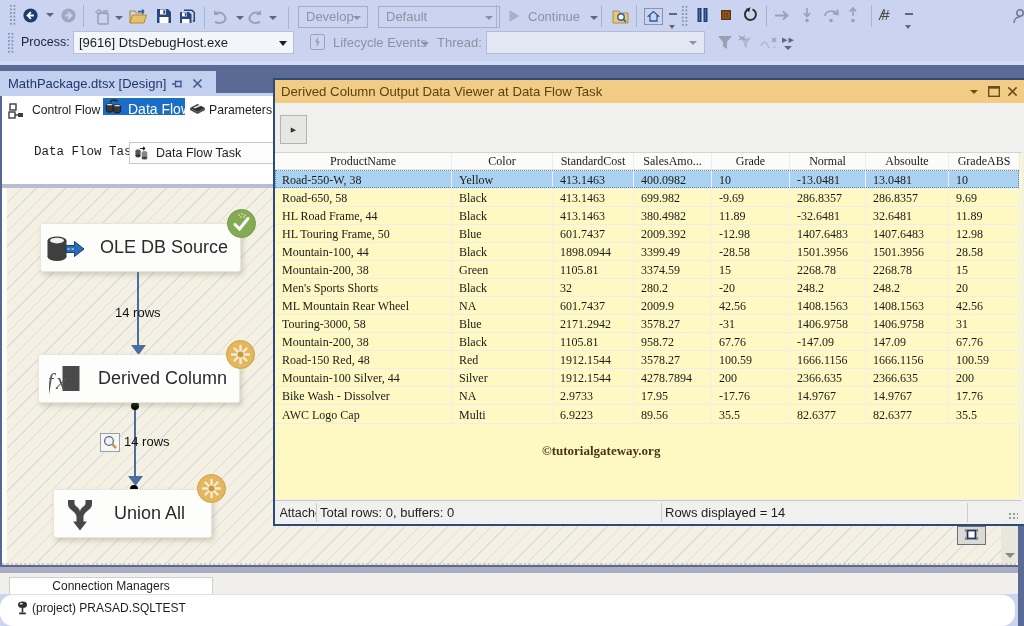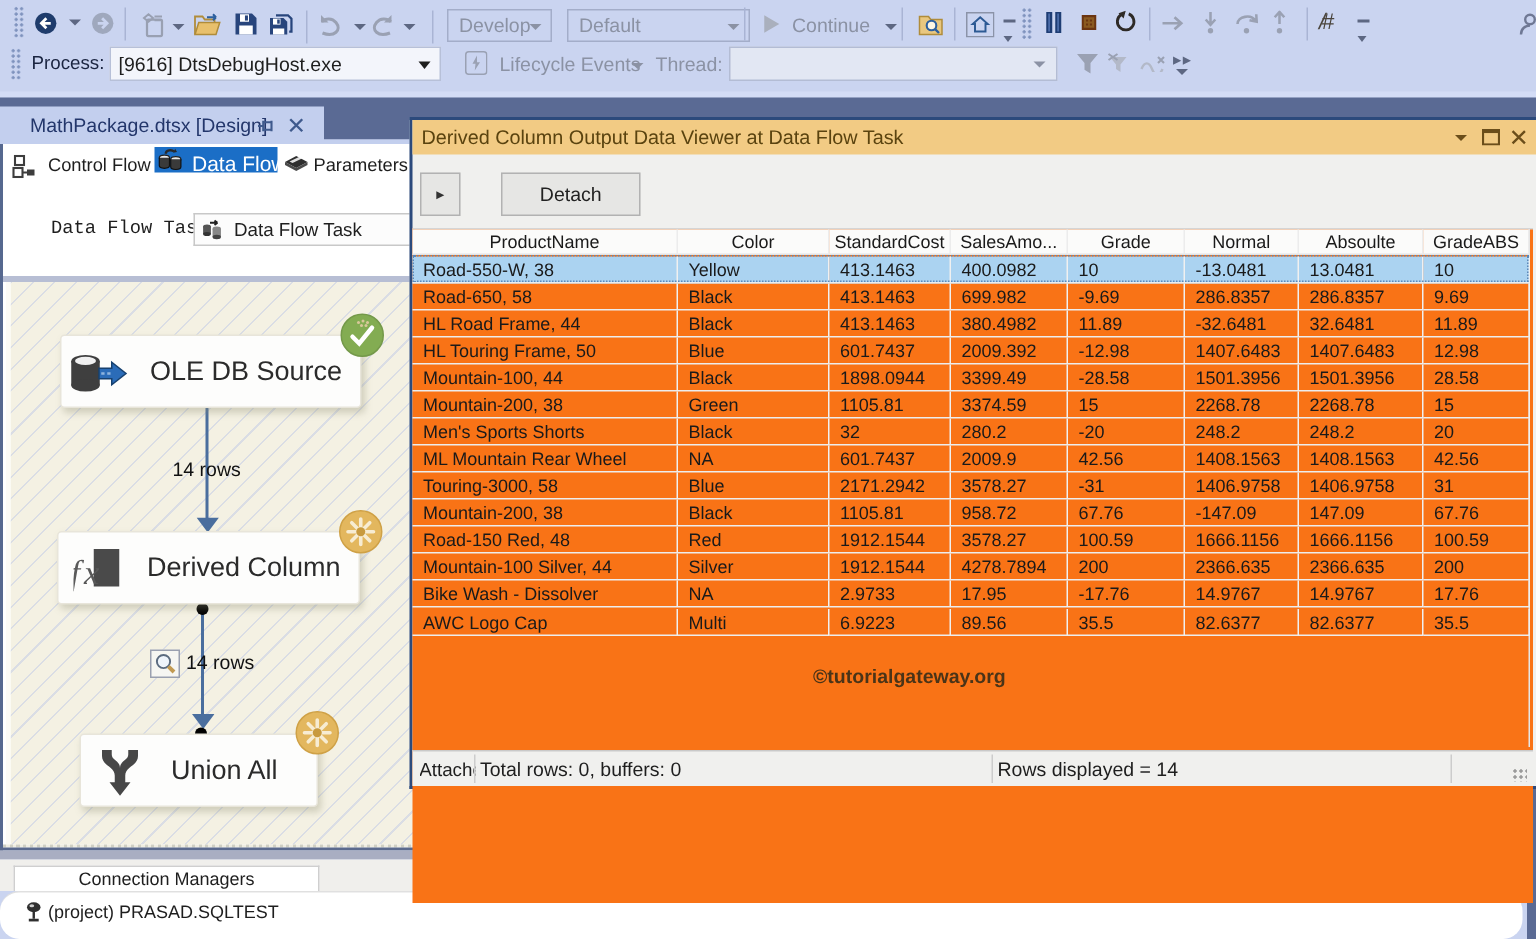--- a/index.html
+++ b/index.html
@@ -9,40 +9,40 @@
 
 #toolbar { left:0; top:0; width:1024px; height:65px; background:#cad4f0; }
 .grip { width:7px; height:21px; background-image:radial-gradient(circle, #7e92bd 0.9px, transparent 1.1px); background-size:3.6px 3.6px; }
 .tsep { width:1px; height:22px; background:#a9b4d4; }
 .combo { position:absolute; border:1px solid #a3adc9; height:22px; font-size:13px; color:#8b92a4; line-height:20px; padding-left:7px; white-space:nowrap; overflow:hidden; }
 .combo .car { position:absolute; right:6px; top:9px; width:0; height:0; border-left:4px solid transparent; border-right:4px solid transparent; border-top:4px solid #8b92a4; }
 .car2 { display:inline-block; width:0; height:0; border-left:4px solid transparent; border-right:4px solid transparent; border-top:4px solid #5d6782; }
 
 #darkband { left:0; top:65px; width:1024px; height:28px; background:#5a6a94; }
 #tabline { left:0; top:93px; width:1024px; height:3px; background:#c3cfee; }
-#doctab { left:0; top:71px; width:216px; height:25px; background:#c3cfee; color:#23366b; font-size:13px; line-height:25px; padding-left:20px; }
+#doctab { left:0; top:71px; width:216px; height:25px; background:#c3cfee; color:#23366b; font-size:13px; line-height:25px; padding-left:8px; }
 
 #docarea { left:0; top:96px; width:1018px; height:471px; background:#fff; border-left:2px solid #56688f; }
 #designsurf { left:2px; top:92px; width:1016px; height:375px;
   background:repeating-linear-gradient(135deg, rgba(112,124,152,0.26) 0 1px, #f4f1e3 1px 10.2px); border-left:3px solid #fcfbf6; }
 
 .fbox { position:absolute; background:#fdfdfc; border:1px solid #e8e5da; border-radius:3px; box-shadow:2px 3px 5px rgba(140,140,115,.35); display:flex; align-items:center; }
 .fbox .lbl { font-size:18px; color:#2b2b2b; }
 .badge { position:absolute; width:29px; height:29px; border-radius:50%; }
 
 #navline { left:0; top:565px; width:1024px; height:2px; background:#5b6a8e; }
 #grayband { left:0; top:567px; width:1024px; height:6px; background:#a9aec2; }
 #cmstrip { left:0; top:573px; width:1024px; height:21px; background:#f0efec; }
 #cmtab { left:9px; top:577px; width:204px; height:17px; background:#fff; border:1px solid #cfcfcf; border-bottom:none; text-align:center; font-size:12px; color:#1e1e1e; line-height:16px; }
 #cmbody { left:0; top:594px; width:1015px; height:32px; background:#fff; border-top:1px solid #e0e0e0;border-radius:13px; }
 #rightedge { left:1018px; top:526px; width:6px; height:100px; background:#5a6a94; }
 
 #dialog { left:273px; top:78px; width:751px; height:448px; background:#f0f0ee; border-left:2px solid #2c4a7c; border-top:2px solid #2c4a7c; border-bottom:2px solid #2c4a7c; }
 #dtitle { height:23px; background:#f2cb84; color:#5a430f; font-size:13.2px; line-height:24px; padding-left:6px; position:relative; }
-#dgrid { position:absolute; left:0px; top:72px; width:747px; height:450px; background:#f97316; border-top:1px solid #d5d5d5; font-size:12px; color:#1a1a1a; }
+#dgrid { position:absolute; left:0px; top:72px; width:747px; height:347px; background:#fef9c3; border-top:1px solid #d5d5d5; font-size:12px; color:#1a1a1a;font-family:Liberation Serif, serif; }
 .hdr { position:absolute; top:0; height:17px; text-align:center; line-height:17px; border-right:1px solid #ececec; border-bottom:1px solid #e4e4e4; background:#fbfbfa; }
 .cell { position:absolute; height:18px; line-height:18px; padding-left:7px; border-right:1px solid #f0f0f0; border-bottom:1px solid #ededed; white-space:nowrap; overflow:hidden; }
 #dstatus { position:absolute; left:0px; bottom:0; width:747px; height:24px; background:#f0f0ee; border-top:1px solid #c9c9c9; font-size:12.5px; color:#1e1e1e; }
 .btn { position:absolute; background:#e6e6e4; border:1px solid #b2b2b2; font-size:13px; color:#222; display:flex; align-items:center; justify-content:center; }
 svg { display:block; }
 </style>
 </head>
 <body>
 
 <div class="abs" id="toolbar">
@@ -412,21 +412,20 @@
         <rect x="0.7" y="0.7" width="10.6" height="9.6" fill="none" stroke="#6b4e1a" stroke-width="1.4"></rect>
         <rect x="0.7" y="0.7" width="10.6" height="2" fill="#6b4e1a"></rect>
       </svg>
     <svg class="abs" style="left:732px; top:6px;" width="11" height="11" viewBox="0 0 12 12">
         <path d="M1.5 1.5l9 9M10.5 1.5 1.5 10.5" stroke="#6b4e1a" stroke-width="1.7"></path>
       </svg>
   </div>
   <div class="btn" style="left:5px; top:35px; width:27px; height:29px;">
       <span style="font-size:7px; color:#333;">▶</span>
     </div>
-  <div class="btn" style="left:59px; top:35px; width:93px; height:29px;">Detach</div>
   <div id="dgrid">
 
     <div class="hdr" style="left:0; width:177px;">ProductName</div>
     <div class="hdr" style="left:177px; width:101px;">Color</div>
     <div class="hdr" style="left:278px; width:81px;">StandardCost</div>
     <div class="hdr" style="left:359px; width:78px;">SalesAmo...</div>
     <div class="hdr" style="left:437px; width:78px;">Grade</div>
     <div class="hdr" style="left:515px; width:76px;">Normal</div>
     <div class="hdr" style="left:591px; width:83px;">Absoulte</div>
     <div class="hdr" style="left:674px; width:71px;">GradeABS</div>

